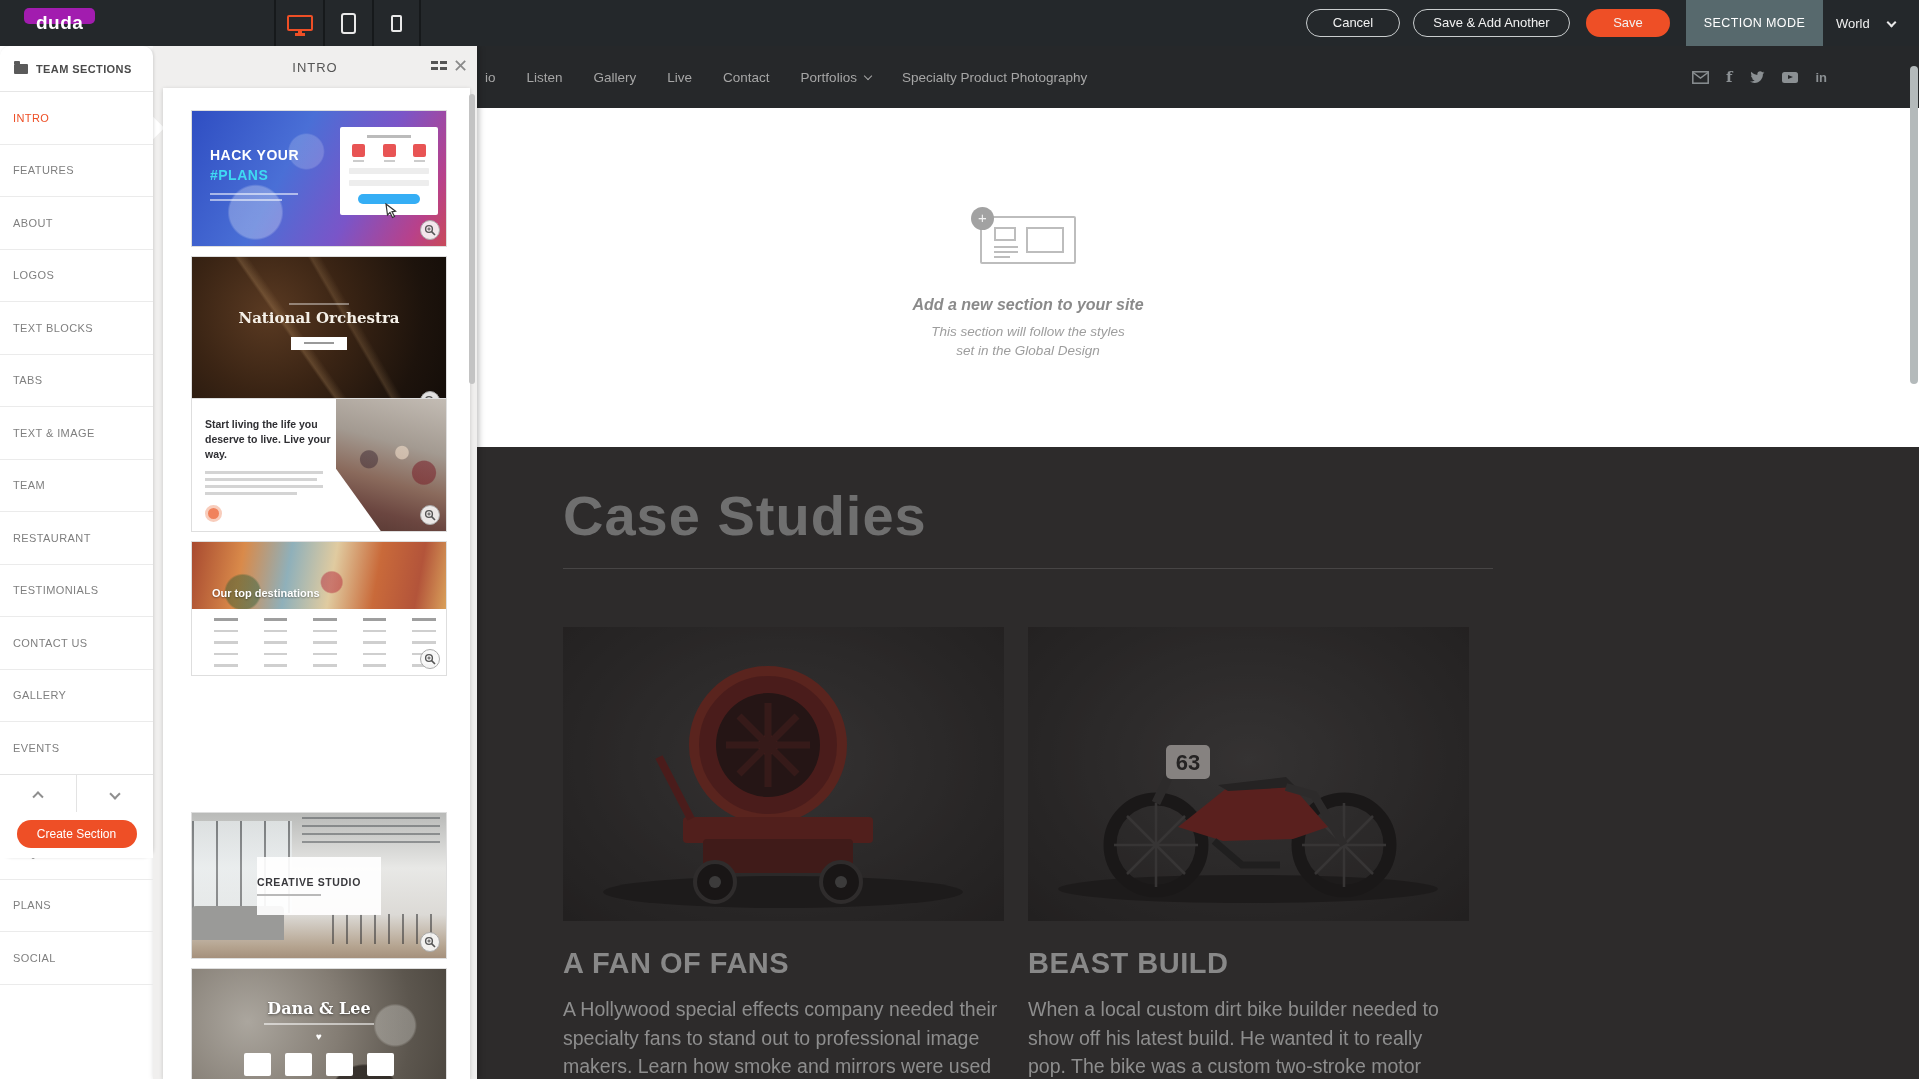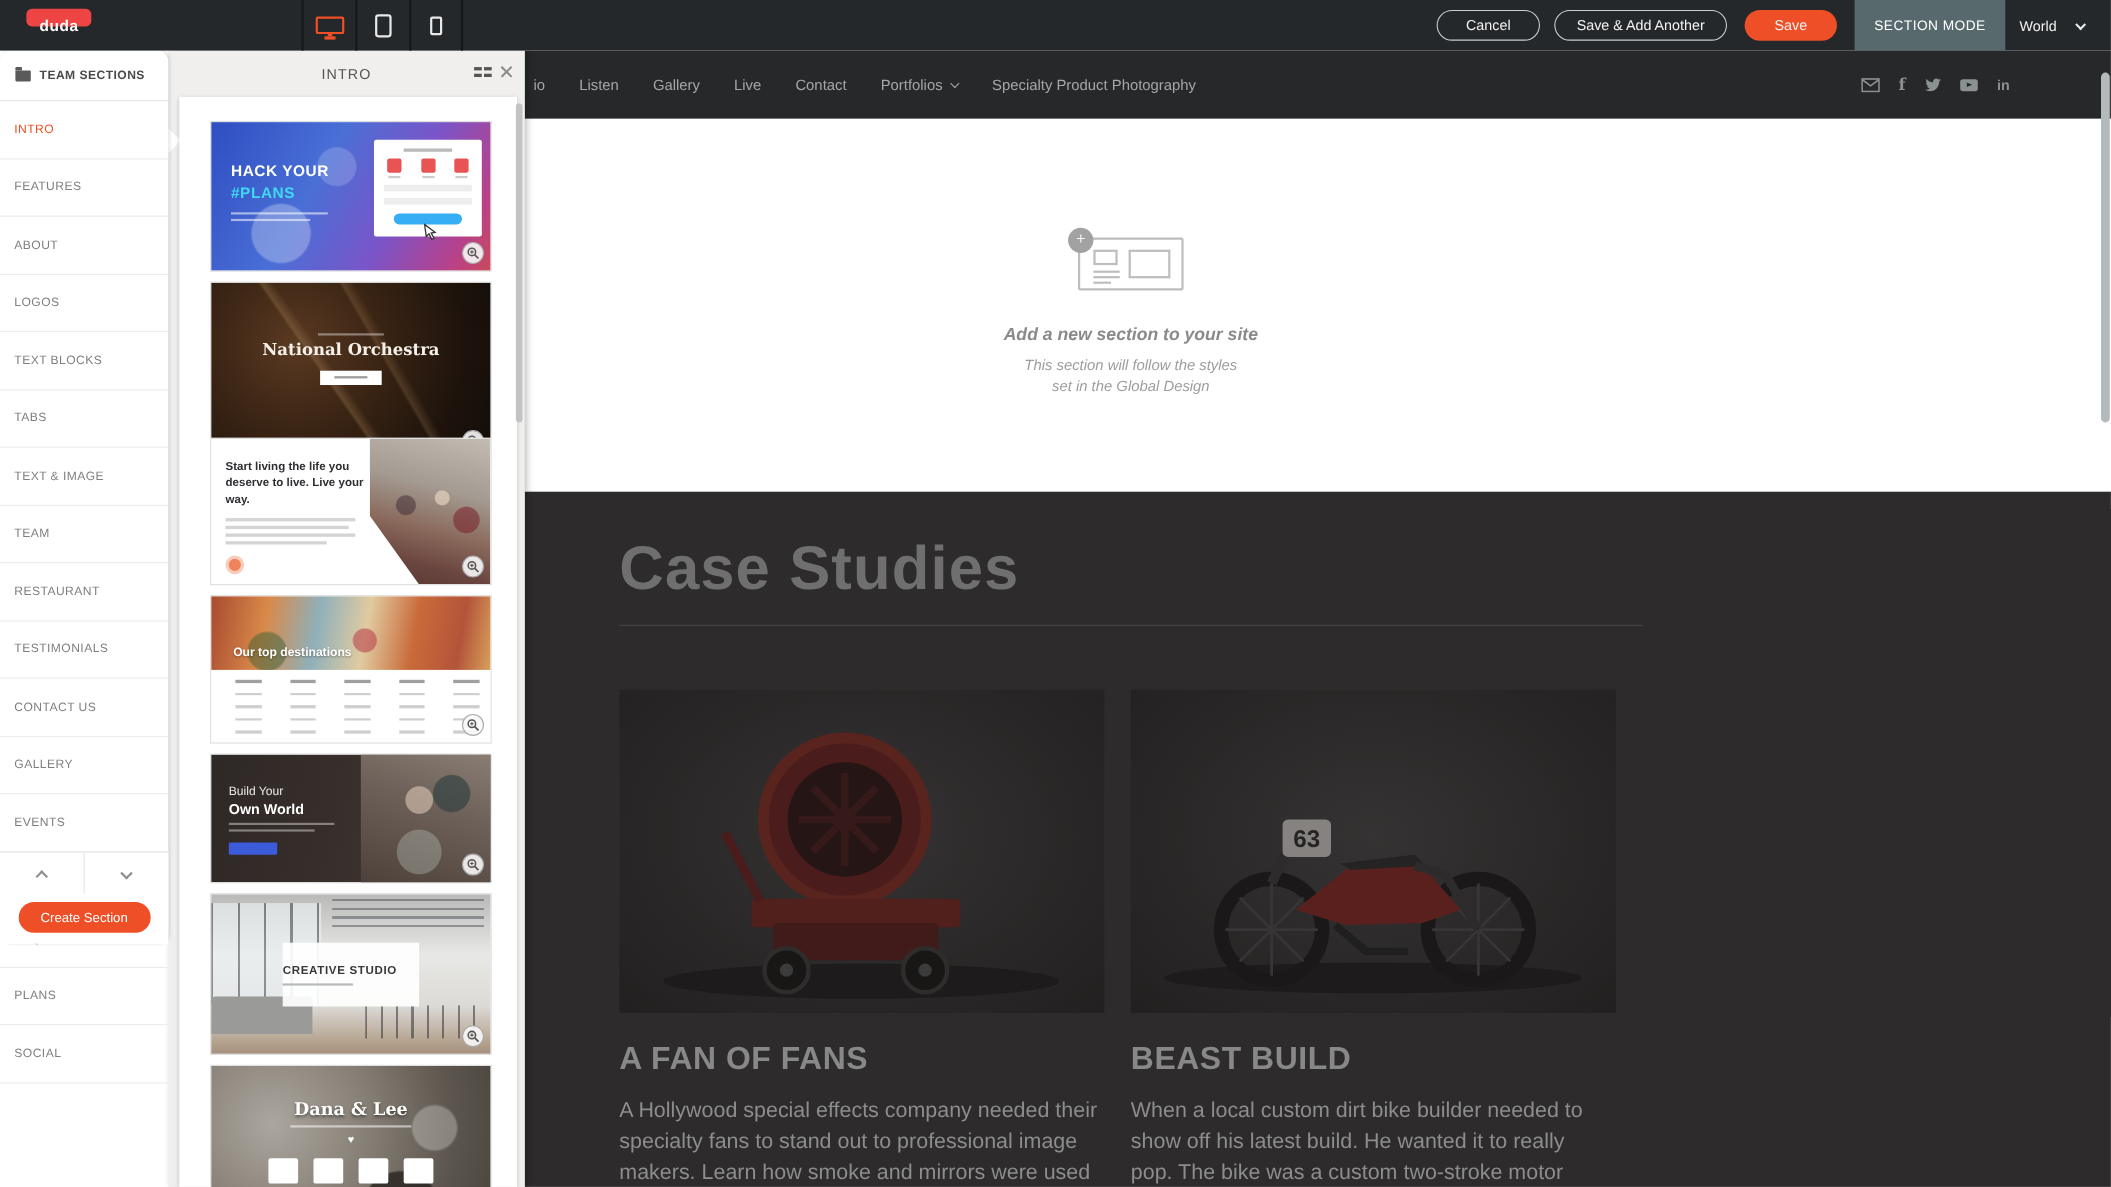--- a/index.html
+++ b/index.html
@@ -1,22 +1,22 @@
 <!DOCTYPE html>
 <html><head>
 <meta charset="utf-8">
 <style>
   * { margin:0; padding:0; box-sizing:border-box; }
   html,body { width:1919px; height:1079px; overflow:hidden; background:#fff;
     font-family:"Liberation Sans", sans-serif; }
 
   
   .topbar { position:absolute; left:0; top:0; width:1919px; height:46px; background:#24282b; z-index:50; }
-  .logo { position:absolute; left:24px; top:8px; height:16px; padding:0 12px; background:#ef4444;
-    border-radius:5px; color:#fff; font-weight:bold; font-size:14px; line-height:30px; letter-spacing:.5px; }
+  .logo { position:absolute; left:24px; top:8px; height:16px; padding:0 12px; background:#a21caf;
+    border-radius:5px; color:#fff; font-weight:bold; font-size:19px; line-height:30px; letter-spacing:.5px; }
   .devices { position:absolute; left:274px; top:0; height:46px; display:flex; }
   .dev-cell { width:49px; height:46px; border-left:2px solid #16191b; display:flex; align-items:center; justify-content:center; cursor:pointer; }
   .dev-cell:last-child { border-right:2px solid #16191b; }
   .icon-desktop { width:26px; height:16px; border:2px solid #ee4f26; border-radius:2px; position:relative; }
   .icon-desktop::after { content:""; position:absolute; left:6px; bottom:-7px; width:10px; height:3px; background:#ee4f26; }
   .icon-desktop::before { content:""; position:absolute; left:9px; bottom:-4px; width:4px; height:3px; background:#ee4f26; }
   .icon-tablet { width:15px; height:21px; border:2px solid #e9e9e9; border-radius:3px; }
   .icon-mobile { width:11px; height:17px; border:2px solid #e9e9e9; border-radius:2px; }
   .tb-btn { position:absolute; top:9px; height:28px; border-radius:14px; border:1px solid #c9cdce;
     color:#f2f2f2; font-size:13px; text-align:center; line-height:26px; cursor:pointer; background:transparent; }
@@ -510,36 +510,20 @@
       <span class="mag">
         <svg width="12" height="12" viewBox="0 0 12 12">
             <circle cx="5" cy="5" r="3.4" fill="none" stroke="#555" stroke-width="1.4"></circle>
             <line x1="7.6" y1="7.6" x2="11" y2="11" stroke="#555" stroke-width="1.6"></line>
             <line x1="3.4" y1="5" x2="6.6" y2="5" stroke="#555" stroke-width="1"></line>
             <line x1="5" y1="3.4" x2="5" y2="6.6" stroke="#555" stroke-width="1"></line>
           </svg>
       </span>
     </div>
 
-    <div class="thumb t5">
-      <div class="t5-photo"></div>
-      <span class="t5-line1">Build Your</span>
-      <span class="t5-line2">Own World</span>
-      <span class="p" style="top:62px;width:96px;"></span>
-      <span class="p" style="top:68px;width:78px;"></span>
-      <span class="t5-btn"></span>
-      <span class="mag">
-        <svg width="12" height="12" viewBox="0 0 12 12">
-            <circle cx="5" cy="5" r="3.4" fill="none" stroke="#555" stroke-width="1.4"></circle>
-            <line x1="7.6" y1="7.6" x2="11" y2="11" stroke="#555" stroke-width="1.6"></line>
-            <line x1="3.4" y1="5" x2="6.6" y2="5" stroke="#555" stroke-width="1"></line>
-            <line x1="5" y1="3.4" x2="5" y2="6.6" stroke="#555" stroke-width="1"></line>
-          </svg>
-      </span>
-    </div>
 
     <div class="thumb t6">
       <div class="t6-win"></div>
       <div class="t6-ceil"></div>
       <div class="t6-sofa"></div>
       <div class="t6-chairs"></div>
       <div class="t6-card">
         <span class="t6-title">CREATIVE STUDIO</span>
         <i></i>
       </div>

